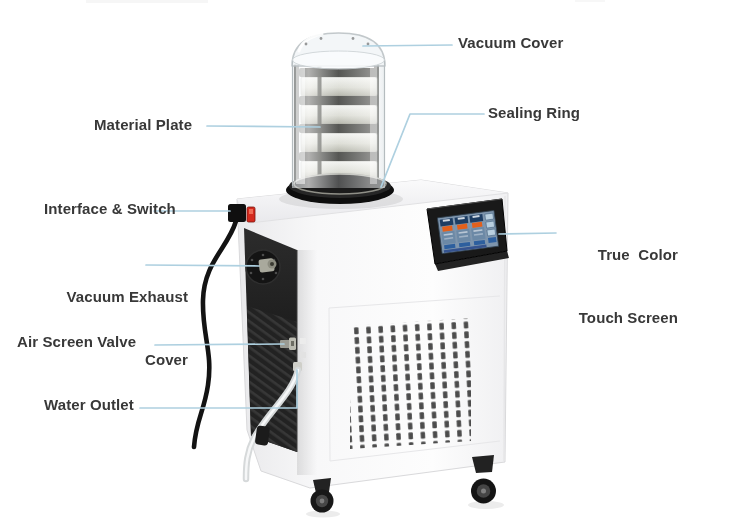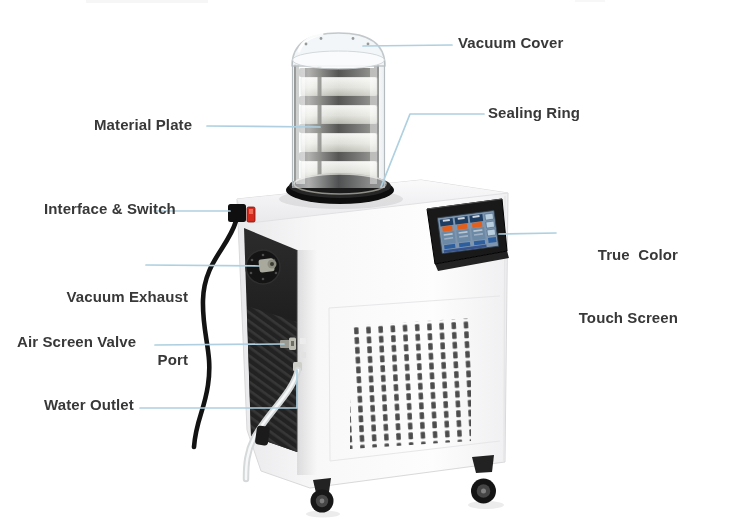--- a/index.html
+++ b/index.html
@@ -256,21 +256,21 @@
   <div class="label" id="label-vacuum-cover">Vacuum Cover</div>
 
   <div class="label" id="label-material-plate">Material Plate</div>
 
   <div class="label" id="label-sealing-ring">Sealing Ring</div>
 
   <div class="label" id="label-interface-switch">Interface &amp; Switch</div>
 
   <div class="label two-line" id="label-vacuum-exhaust">
     <span style="display:block">Vacuum Exhaust</span>
-    <span style="display:block">Port</span>
+    <span style="display:block">Cover</span>
   </div>
 
   <div class="label two-line" id="label-touch-screen">
     <span style="display:block">True  Color</span>
     <span style="display:block">Touch Screen</span>
   </div>
 
   <div class="label" id="label-air-exhaust">Air Screen Valve</div>
 
   <div class="label" id="label-water-outlet">Water Outlet</div>

